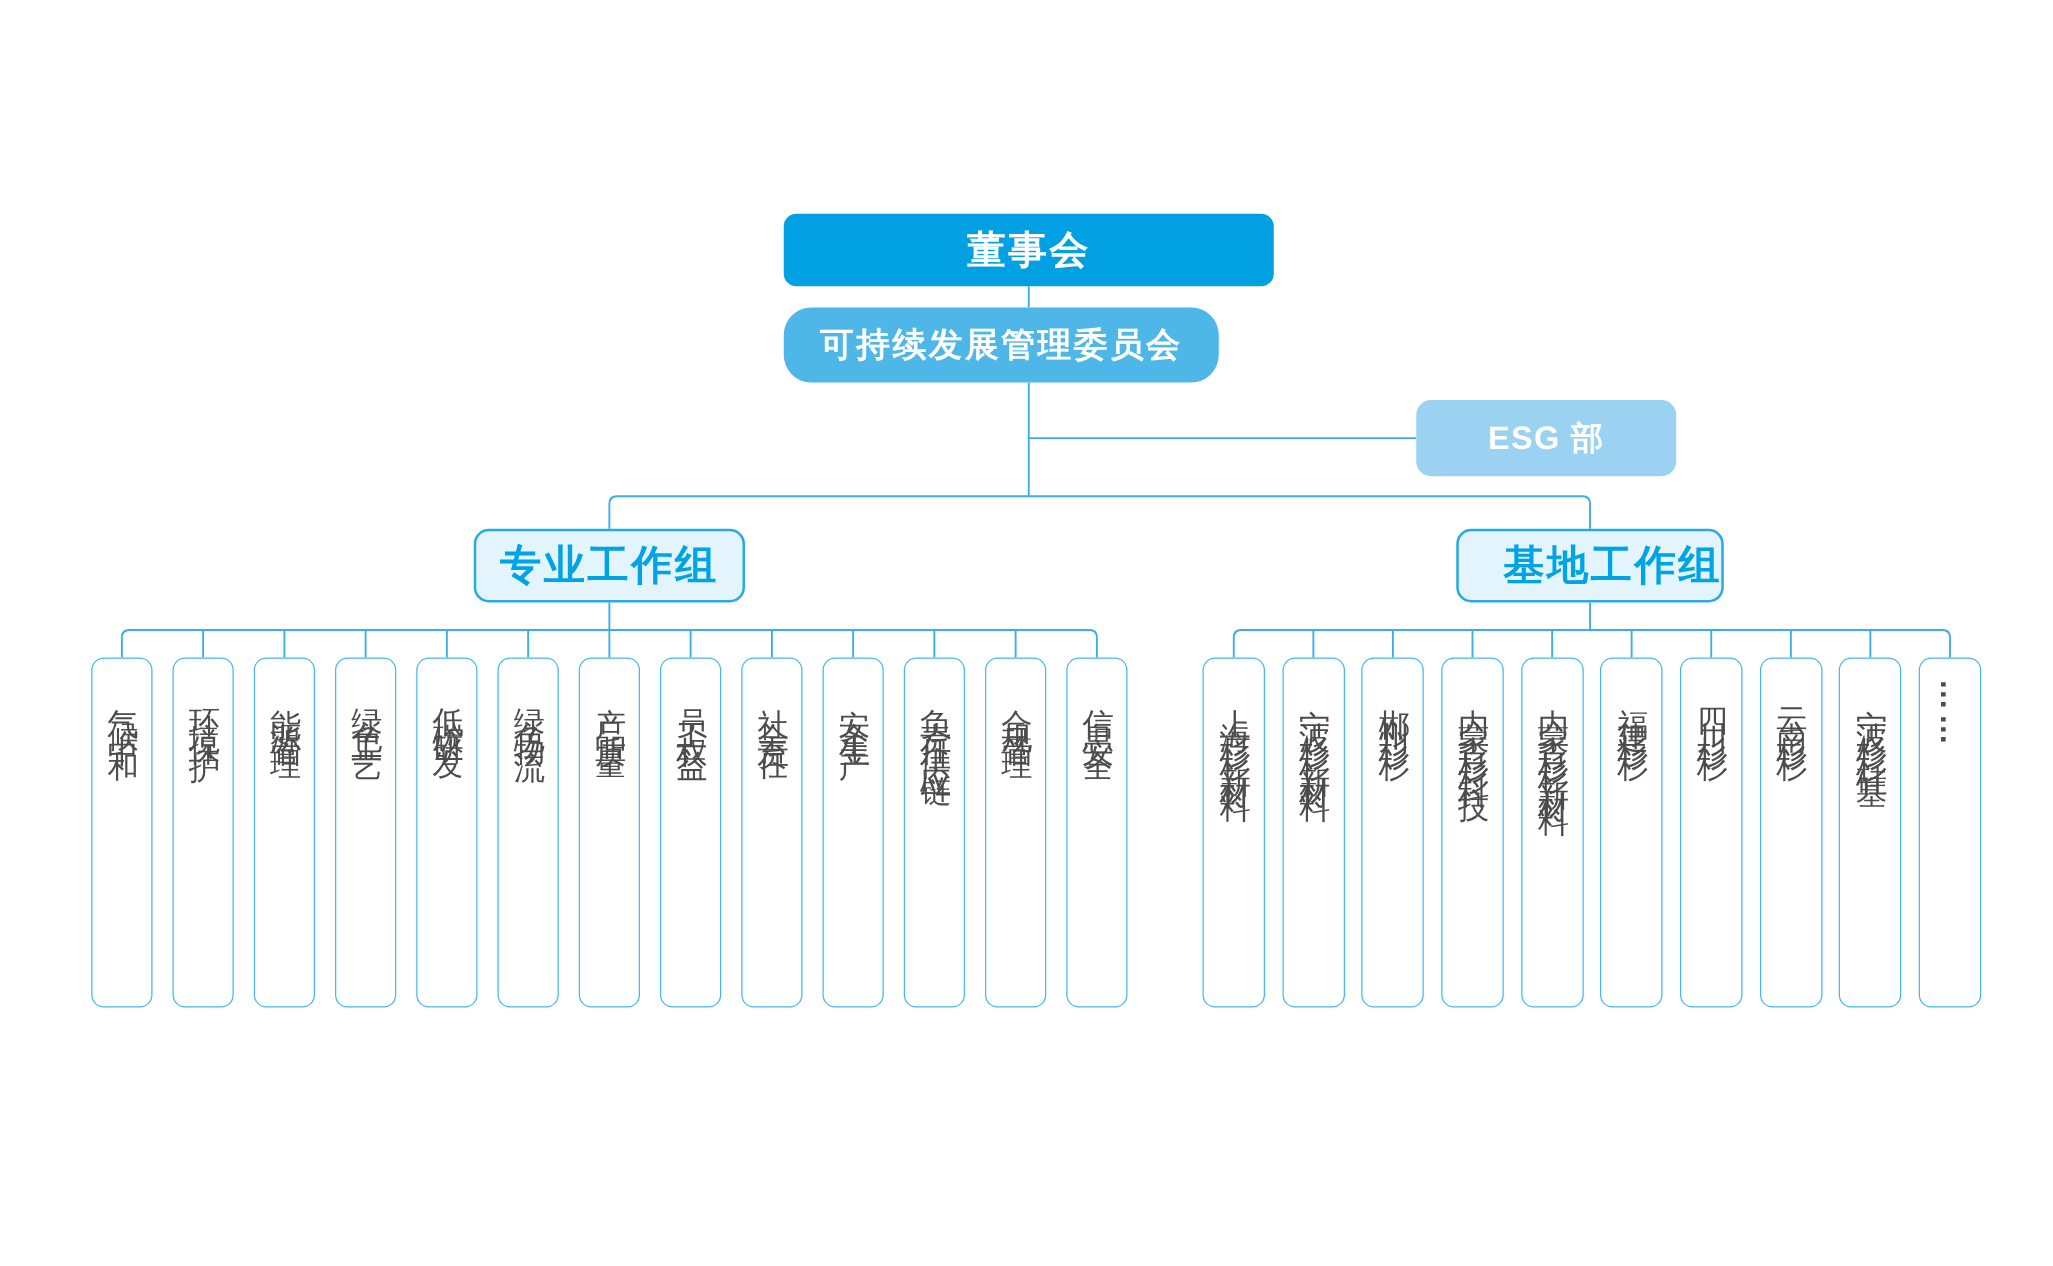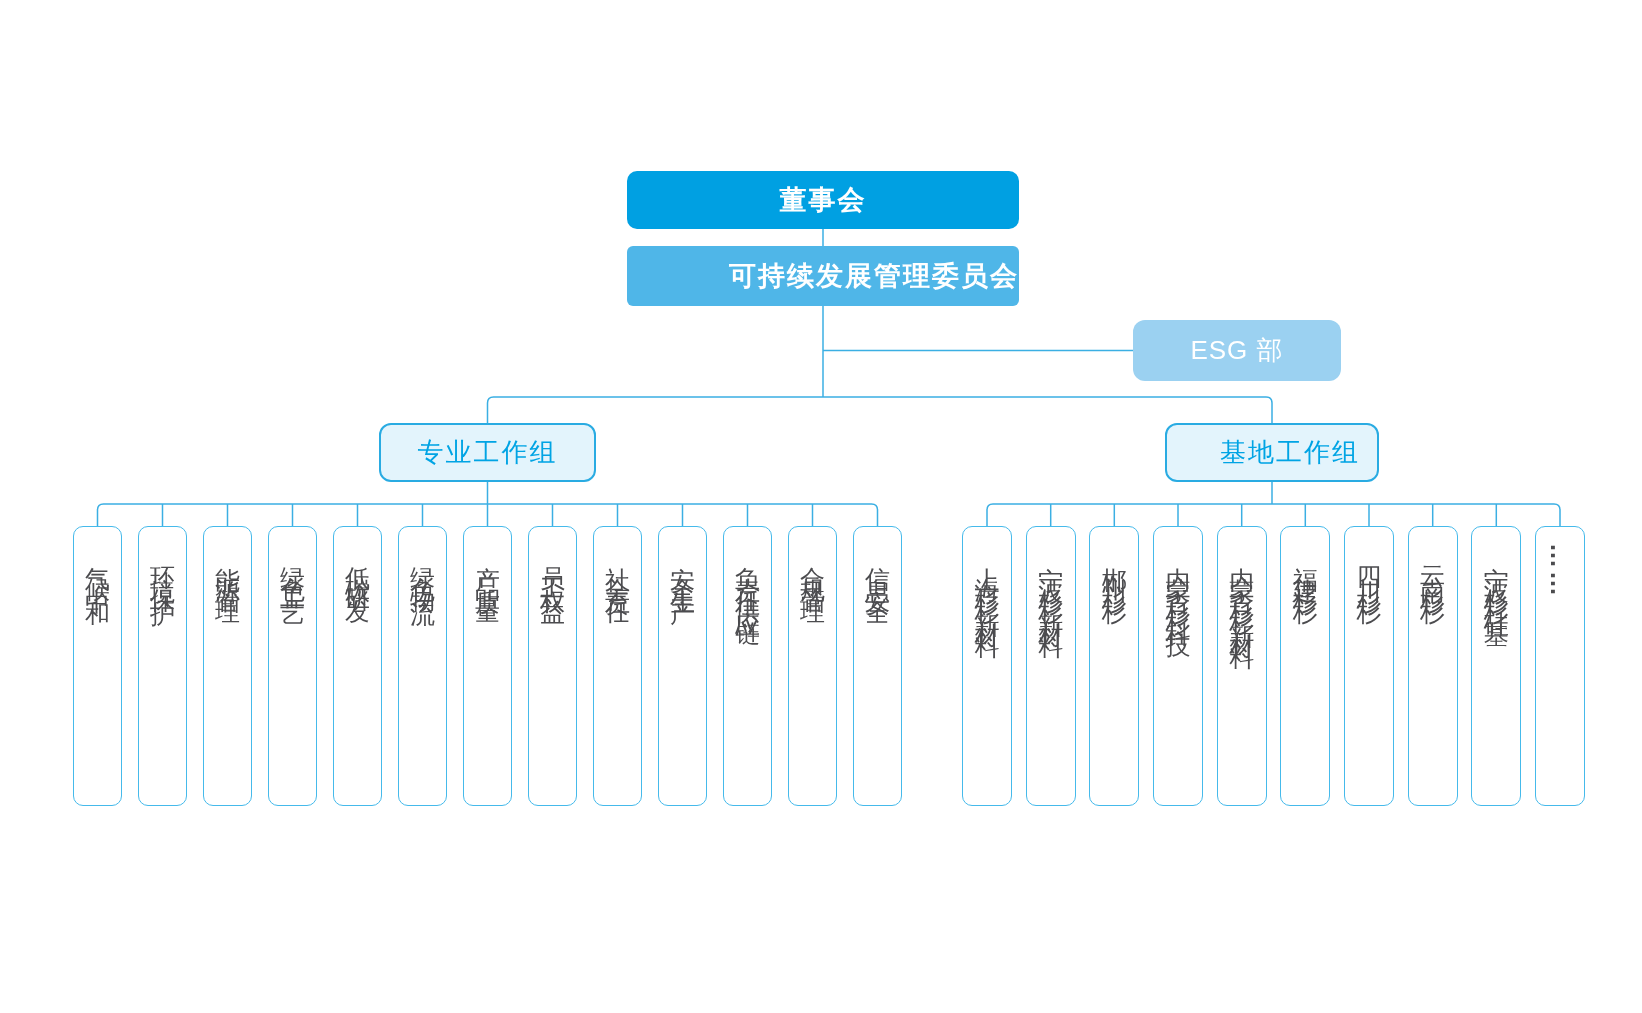--- a/index.html
+++ b/index.html
@@ -23,43 +23,42 @@
     align-items: center;
     justify-content: center;
     box-sizing: border-box;
     text-align: center;
     white-space: nowrap;
   }
   .board {
     left: 627px; top: 171px; width: 392px; height: 58px;
     background: var(--c-board-fill, #06a2e1);
     color: var(--c-box-text, #fff);
-    font-size: 27px; font-weight: 700; letter-spacing: 2px;
+    font-size: 31px; font-weight: 700; letter-spacing: 2px;
     border-radius: 10px;
   }
   .committee {
-    left: 627px; top: 246px; width: 392px; height: 60px;
+    left: 627px; top: 246px; width: 348px; height: 60px;
     background: var(--c-committee-fill, #4fb6e8);
     color: var(--c-box-text, #fff);
     font-size: 27px; font-weight: 700; letter-spacing: 2px;
-    border-radius: 6px;
-    justify-content: flex-end;
+    border-radius: 22px;
   }
   .esg {
     left: 1133px; top: 320px; width: 208px; height: 61px;
     background: var(--c-esg-fill, #9bd1f1);
     color: var(--c-box-text, #fff);
-    font-size: 26px; font-weight: 400; letter-spacing: 1px;
+    font-size: 26px; font-weight: 700; letter-spacing: 1px;
     border-radius: 12px;
   }
   .group {
     background: var(--c-group-fill, #e3f4fc);
     border: 2px solid var(--c-group-border, #29abe2);
     color: var(--c-group-text, #00a4e4);
-    font-size: 26px; font-weight: 400; letter-spacing: 2px;
+    font-size: 33px; font-weight: 700; letter-spacing: 2px;
     border-radius: 12px;
   }
   .group-professional { left: 379px;  top: 423px; width: 217px; height: 59px; }
   .group-base         { left: 1165px; top: 423px; width: 214px; height: 59px; padding-left: 36px; }
   .leaf-row {
     position: absolute;
     top: 526px;
     display: flex;
     justify-content: space-between;
   }

